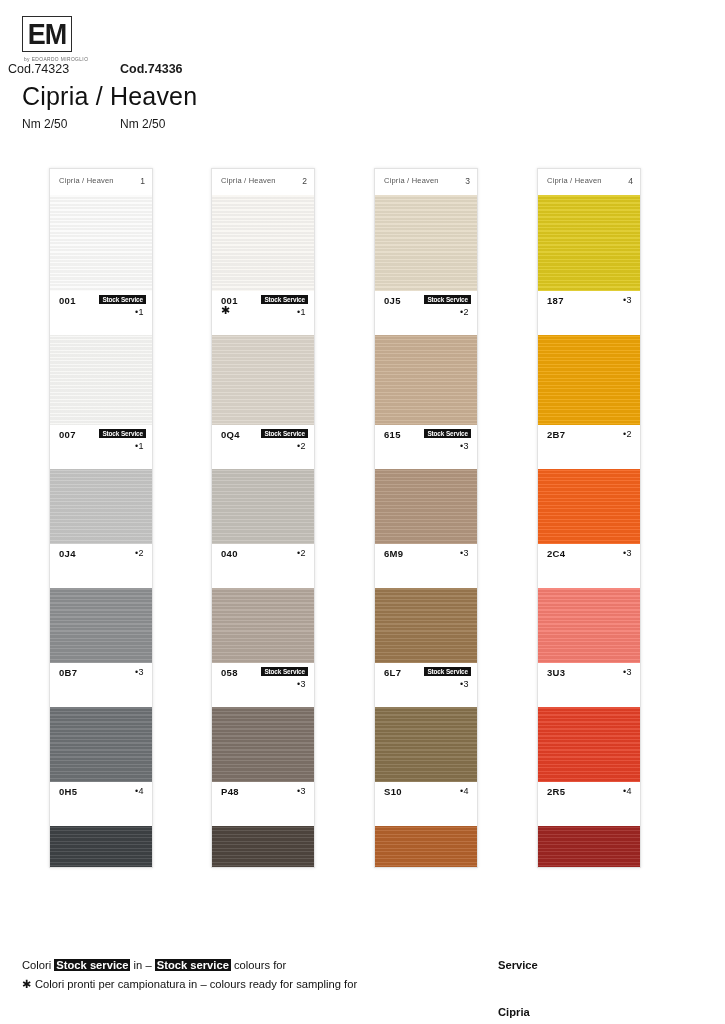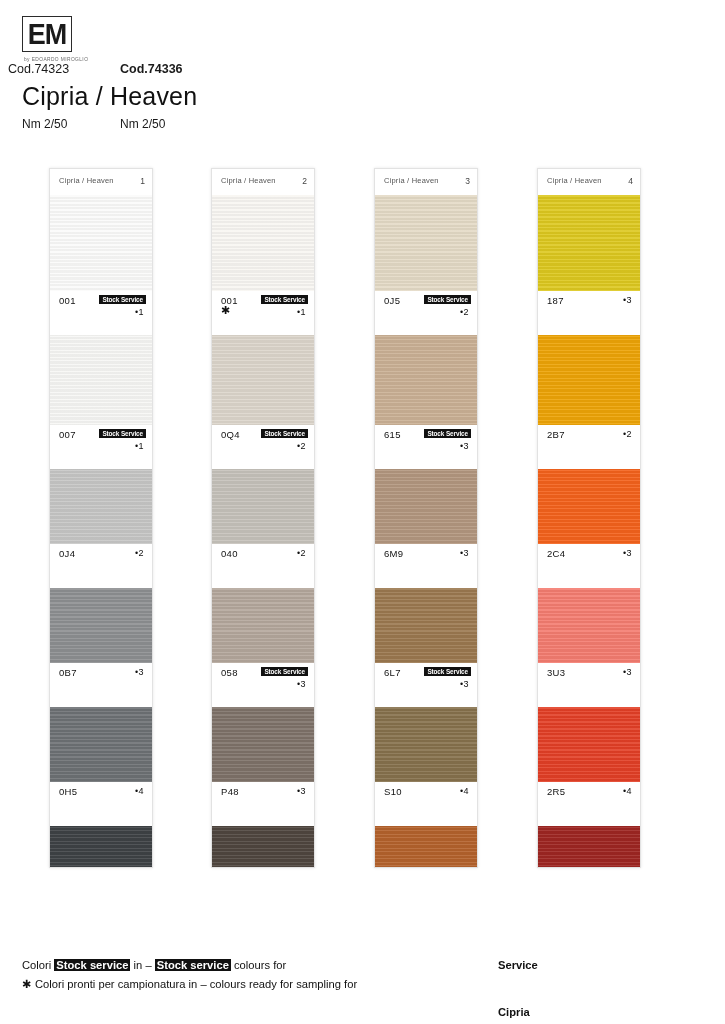--- a/index.html
+++ b/index.html
@@ -97,21 +97,21 @@
   }
 
   .label {
     position:relative;
     height:44px;
     background:#fff;
     padding:4px 7px 0 9px;
   }
   .lbl-code {
     position:absolute; left:9px; top:4px;
-    font-size:9.5px; font-weight:400; color:#111; letter-spacing:0.3px;
+    font-size:9.5px; font-weight:700; color:#111; letter-spacing:0.3px;
   }
   .lbl-star {
     position:absolute; left:9px; top:14px;
     font-size:11px; line-height:10px; color:#111;
   }
   .lbl-ss {
     position:absolute; right:6px; top:4px;
     background:#111; color:#fff;
     font-size:6.4px; font-weight:700;
     padding:1.5px 3px 1.5px 3px;

